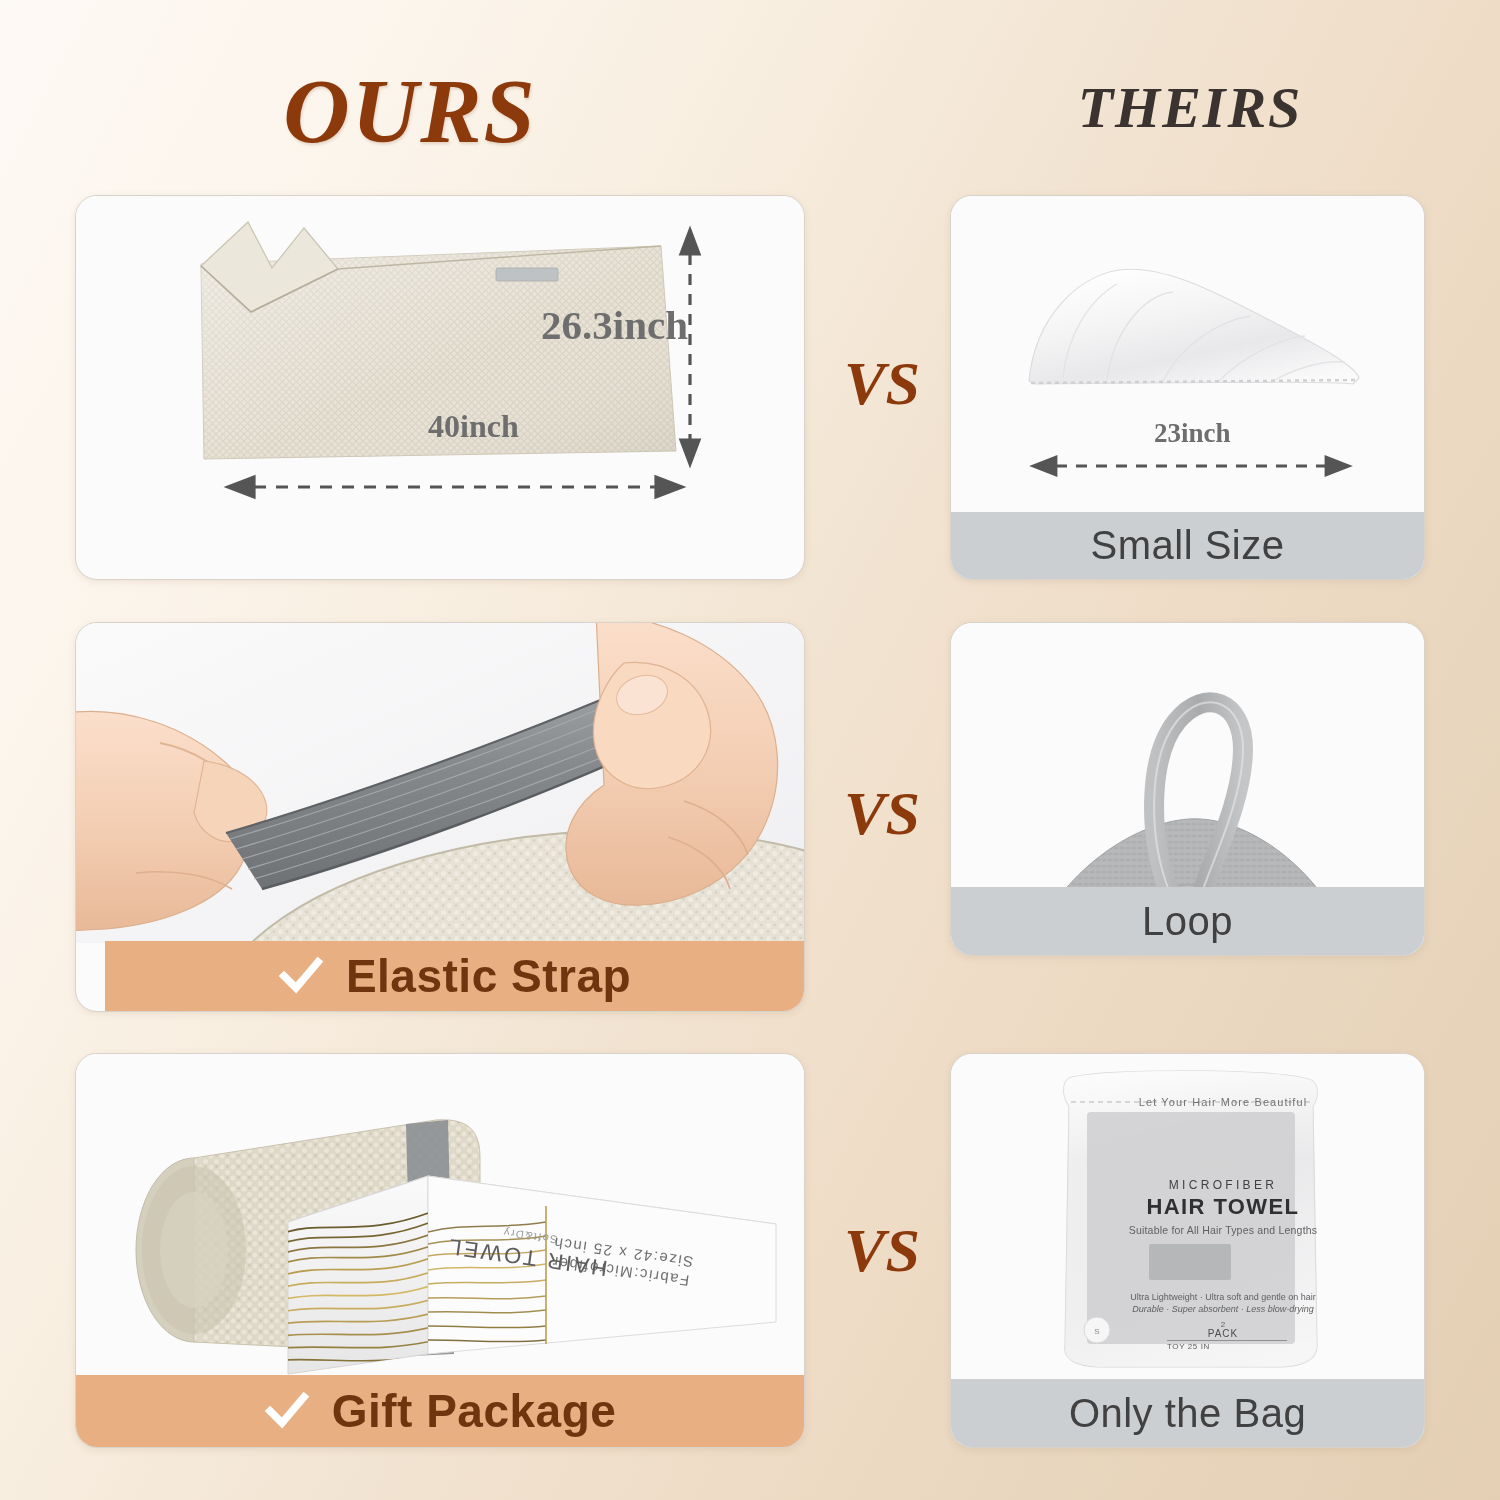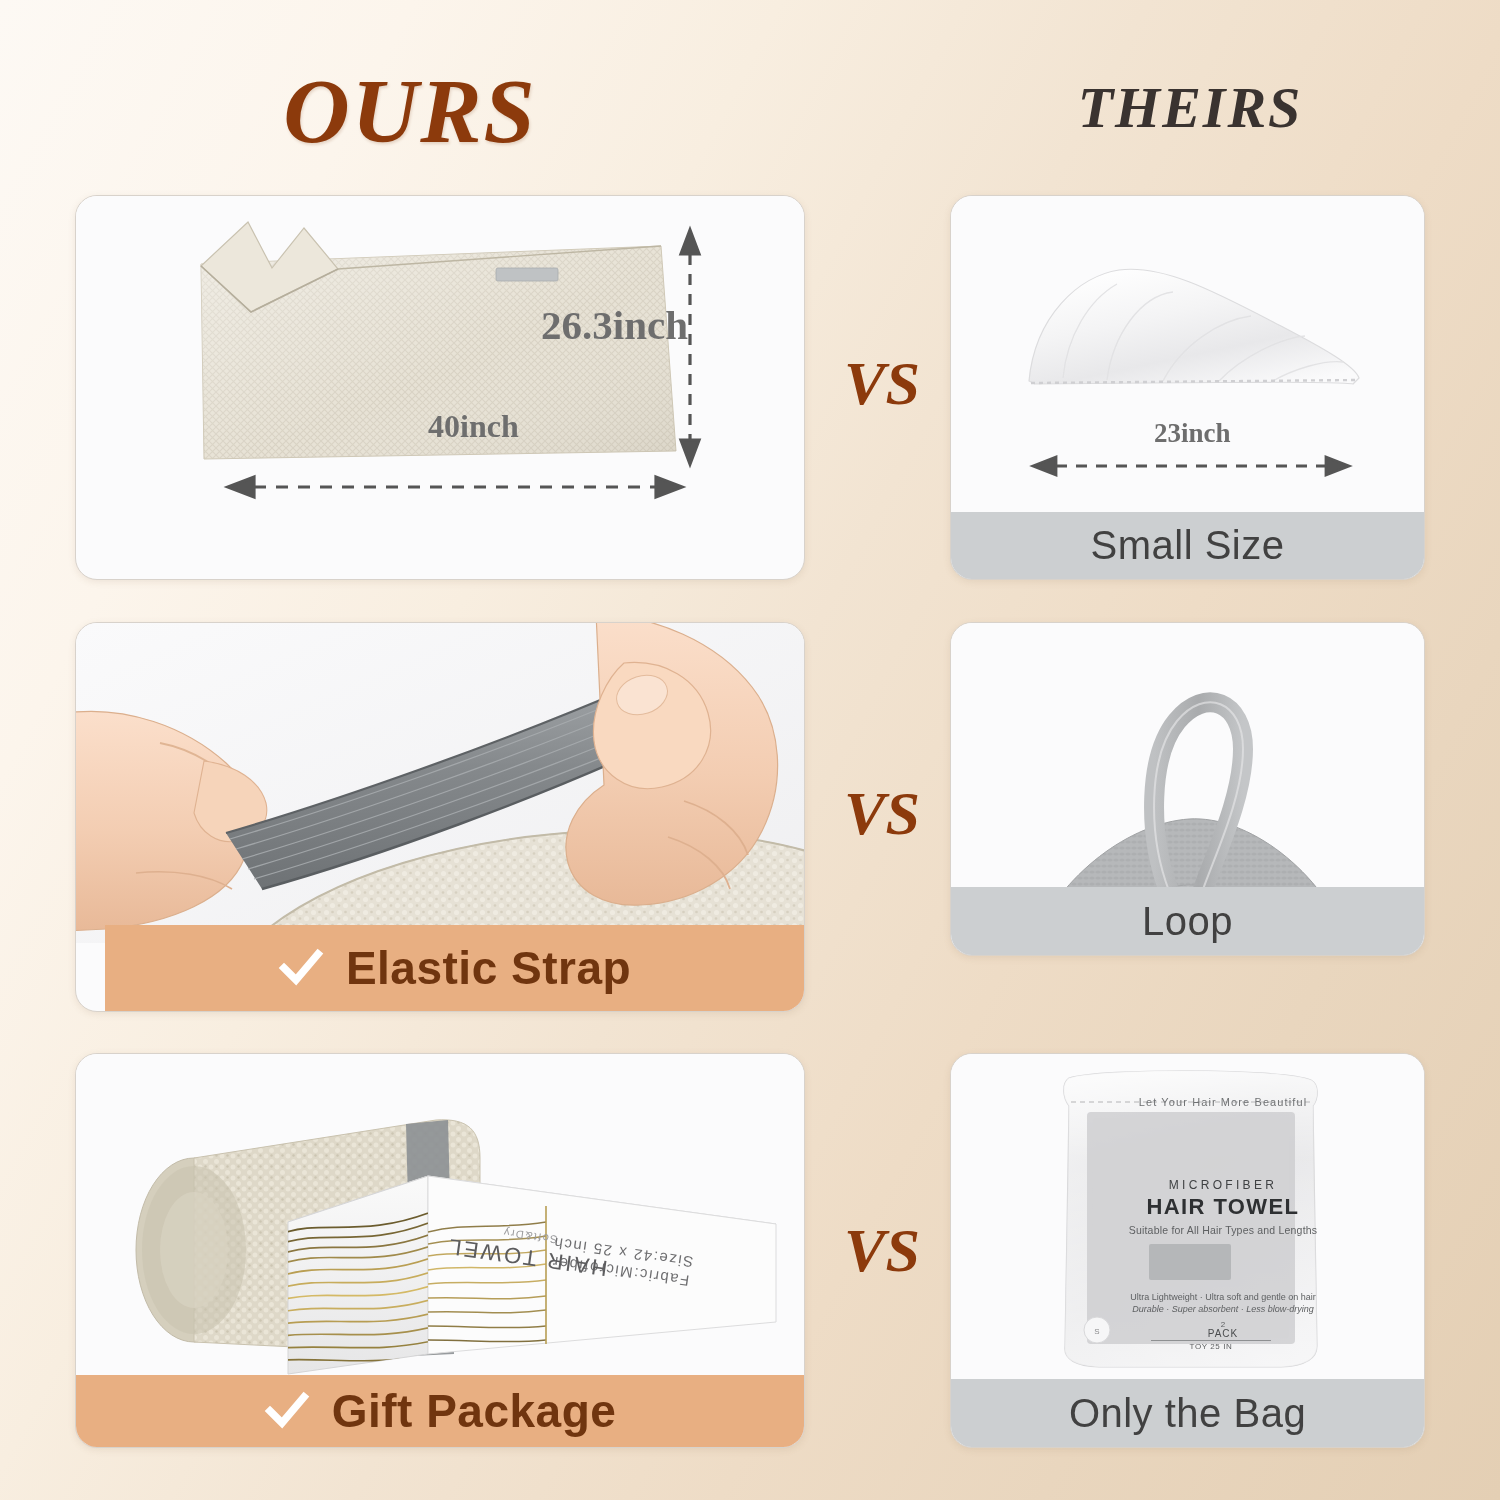--- a/index.html
+++ b/index.html
@@ -246,21 +246,21 @@
           <path d="M548 40 C588 36, 622 56, 632 90 C642 124, 622 156, 586 164 C552 172, 522 150, 518 118 C514 86, 532 54, 548 40 Z" fill="#F9D9C0" stroke="#DFB291" stroke-width="1.2"></path>
           <g stroke="#DEB08F" stroke-width="1.8" fill="none">
             <path d="M608 178 C640 188, 664 208, 672 232"></path>
             <path d="M592 214 C624 224, 648 244, 654 266"></path>
           </g>
 
           <ellipse cx="566" cy="72" rx="26" ry="19" fill="#FAE3D2" stroke="#E3BB9C" stroke-width="1" transform="rotate(-18 566 72)"></ellipse>
         </g>
       </svg>
     </div>
-    <div class="caption cap-ours" style="height:86px;margin-left:29px;">
+    <div class="caption cap-ours" style="height:70px;margin-left:29px;">
       <svg class="check" viewBox="0 0 46 46">
         <path d="M6 23 L18 35 L40 9" fill="none" stroke="#ffffff" stroke-width="7.5" stroke-linecap="square" stroke-linejoin="miter"></path>
       </svg>
       <span>Elastic Strap</span>
     </div>
   </div>
 
   <div class="vs" style="top:778px;">VS</div>
 
   <div class="panel" style="left:950px; top:622px; width:475px; height:334px;">
@@ -421,21 +421,21 @@
 
       <div style="position:absolute;left:0;top:0;width:475px;height:327px;pointer-events:none;margin-left:32px;">
         <div style="position:absolute;left:130px;top:42px;width:220px;text-align:center;font-size:11px;letter-spacing:1.1px;color:#6F7173;">Let Your Hair More Beautiful</div>
         <div style="position:absolute;left:136px;top:124px;width:208px;text-align:center;font-size:12px;letter-spacing:3.3px;color:#3F4143;">MICROFIBER</div>
         <div style="position:absolute;left:136px;top:140px;width:208px;text-align:center;font-size:22px;font-weight:bold;letter-spacing:1.4px;color:#2E3032;">HAIR TOWEL</div>
         <div style="position:absolute;left:130px;top:170px;width:220px;text-align:center;font-size:10.5px;letter-spacing:.2px;color:#5E6062;">Suitable for All Hair Types and Lengths</div>
         <div style="position:absolute;left:128px;top:238px;width:224px;text-align:center;font-size:9px;color:#5E6062;">Ultra Lightweight  ·  Ultra soft and gentle on hair</div>
         <div style="position:absolute;left:128px;top:250px;width:224px;text-align:center;font-size:9px;color:#5E6062;font-style:italic;">Durable · Super absorbent   ·   Less blow-drying</div>
         <div style="position:absolute;left:180px;top:266px;width:120px;text-align:center;font-size:8px;color:#5E6062;">2</div>
         <div style="position:absolute;left:180px;top:274px;width:120px;text-align:center;font-size:10px;letter-spacing:1px;color:#4A4C4E;">PACK</div>
-        <div style="position:absolute;left:168px;top:286px;width:120px;text-align:center;font-size:8px;letter-spacing:.6px;color:#5E6062;border-top:1px solid #8E9092;padding-top:1px;">TOY 25 IN</div>
+        <div style="position:absolute;left:184px;top:286px;width:120px;text-align:left;font-size:8px;letter-spacing:.6px;color:#5E6062;border-top:1px solid #8E9092;padding-top:1px;">TOY 25 IN</div>
       </div>
     </div>
     <div class="caption cap-theirs" style="height:68px;">
       <span>Only the Bag</span>
     </div>
   </div>
 
 </div>
 
 </body></html>

